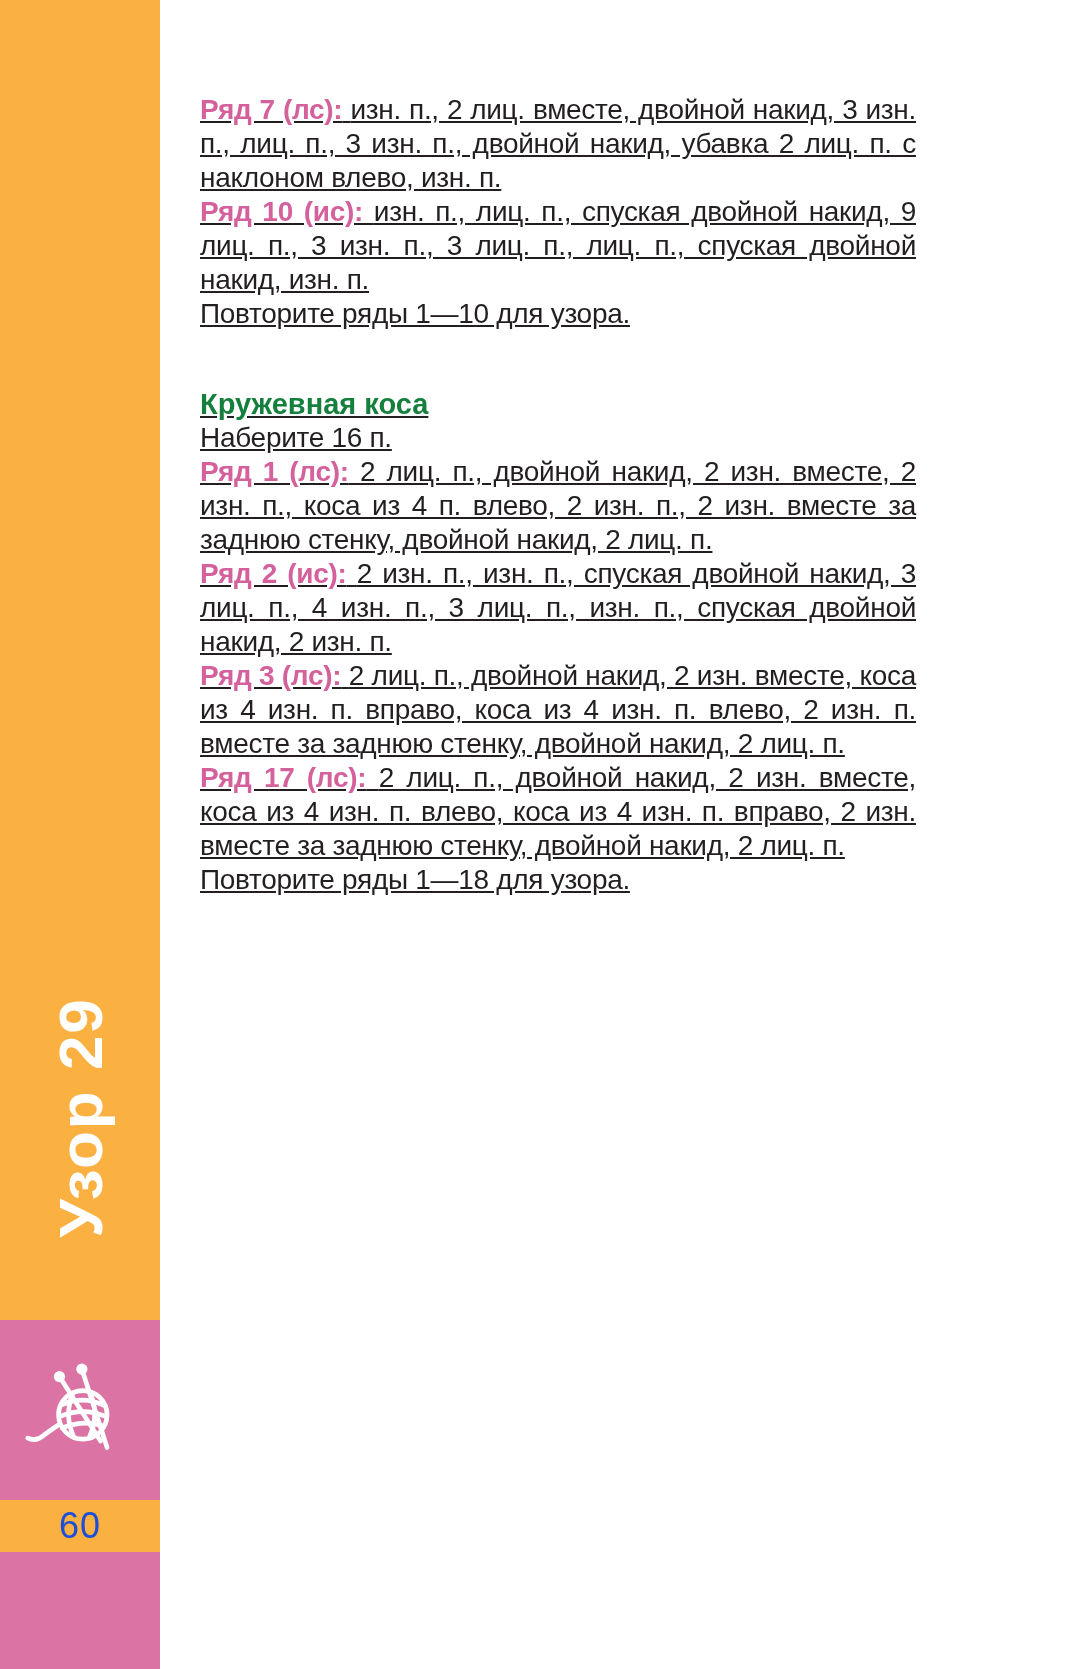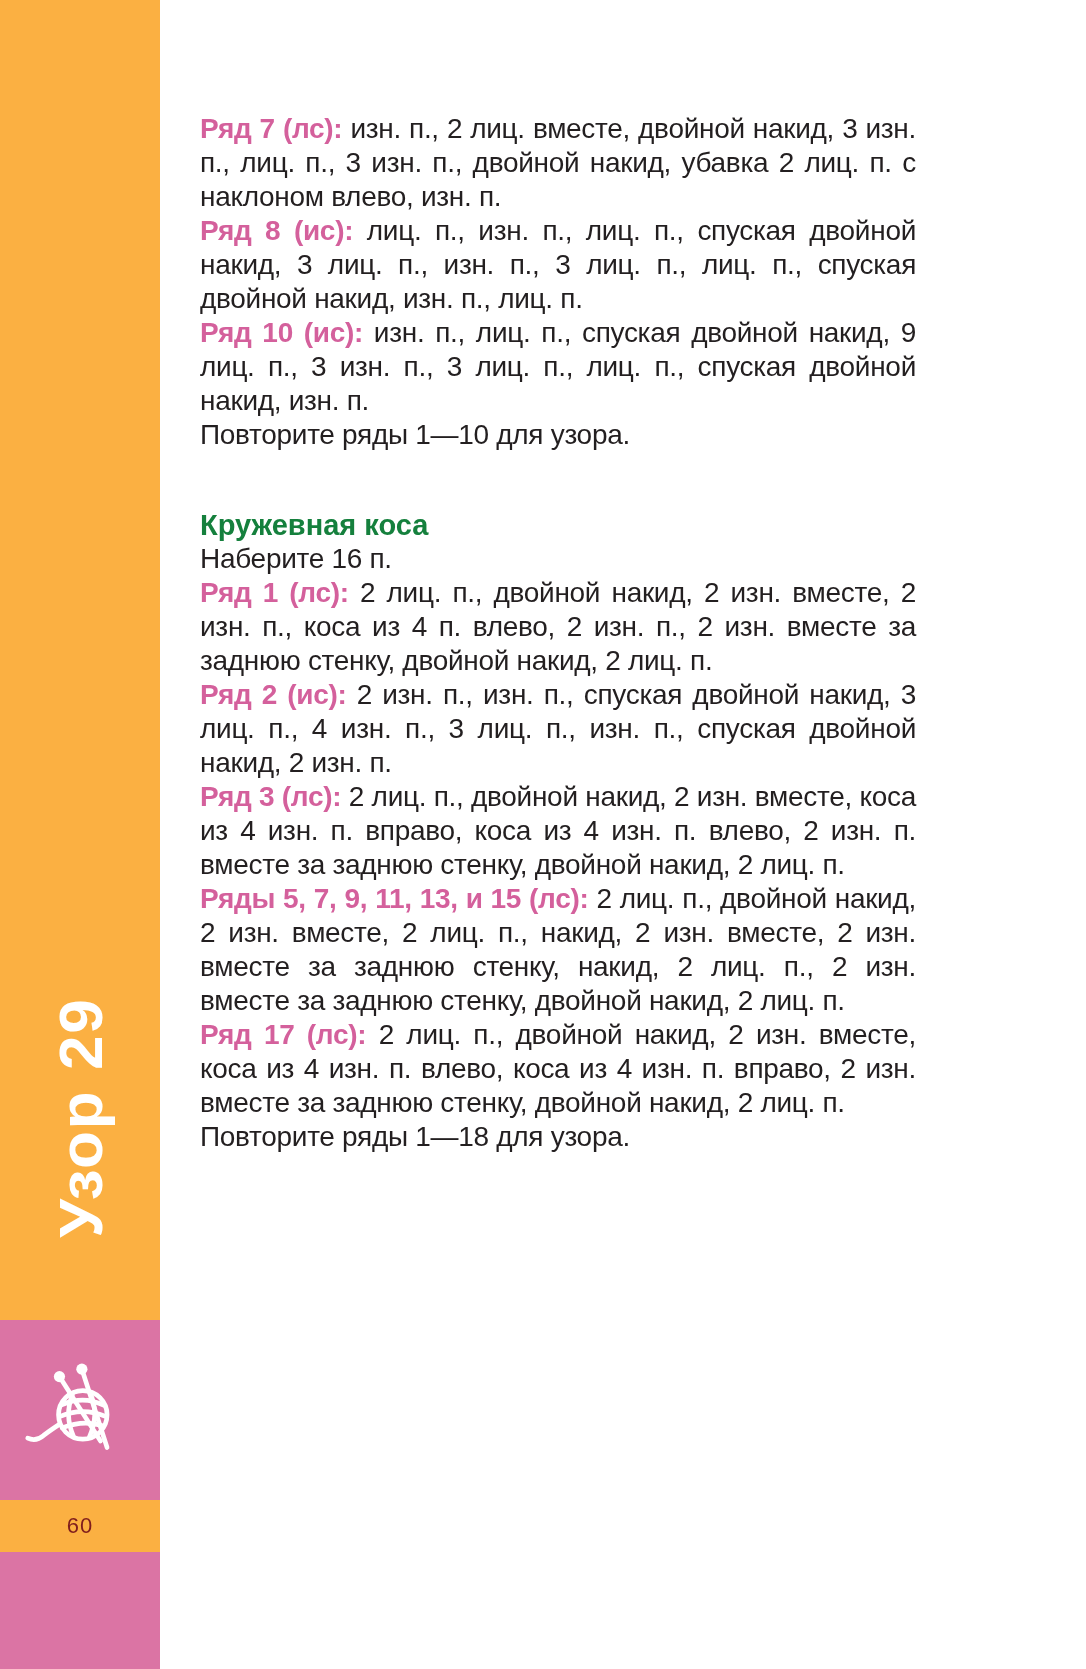--- a/index.html
+++ b/index.html
@@ -7,29 +7,29 @@
     width:1086px;height:1669px;position:relative;background:#ffffff;
     font-family:"Liberation Sans","DejaVu Sans",sans-serif;
     color:#231F20;overflow:hidden;
   }
   
   .sidebar{position:absolute;left:0;top:0;width:160px;height:1669px;}
   .sidebar .yellow-top{position:absolute;left:0;top:0;width:160px;height:1320px;background:#FBB042;}
   .sidebar .pink-bottom{position:absolute;left:0;top:1320px;width:160px;height:349px;background:#DB74A4;}
   .sidebar .yellow-strip{position:absolute;left:0;top:1500px;width:160px;height:52px;background:#FBB042;
     display:flex;align-items:center;justify-content:center;}
-  .page-number{color:#7f1d1d;font-size:22px;letter-spacing:1px;}
+  .page-number{color:#1d4ed8;font-size:36px;letter-spacing:1px;}
   .vlabel-wrap{position:absolute;left:0;top:925px;width:160px;height:385px;
     display:flex;align-items:center;justify-content:center;}
   .vlabel{transform:rotate(-90deg);white-space:nowrap;color:#ffffff;
     font-size:62px;font-weight:bold;letter-spacing:2px;}
   .icon-wrap{position:absolute;left:0;top:1345px;width:160px;height:135px;
     display:flex;align-items:center;justify-content:center;}
   
-  .main{position:absolute;left:200px;top:112px;width:716px;}
+  .main{position:absolute;left:200px;top:93px;width:716px;text-decoration:underline;}
   .para{margin:0;font-size:28px;line-height:34px;text-align:justify;
     letter-spacing:-0.3px;color:#231F20;}
   .row-label{font-weight:bold;color:#D4609C;}
   .section-heading{margin:56px 0 0 0;font-size:29px;line-height:34px;
     font-weight:bold;color:#15803d;}
 </style>
 </head>
 <body>
 
 <div class="sidebar">
@@ -62,38 +62,36 @@
 
   <div class="yellow-strip">
     <span class="page-number">60</span>
   </div>
 </div>
 
 <div class="main">
 
   <p class="para"><span class="row-label">Ряд 7 (лс):</span> <span class="row-text">изн. п., 2 лиц. вместе, двойной накид, 3 изн. п., лиц. п., 3 изн. п., двойной накид, убавка 2 лиц. п. с наклоном влево, изн. п.</span></p>
 
-  <p class="para"><span class="row-label">Ряд 8 (ис):</span> <span class="row-text">лиц. п., изн. п., лиц. п., спуская двойной накид, 3 лиц. п., изн. п., 3 лиц. п., лиц. п., спуская двойной накид, изн. п., лиц. п.</span></p>
 
 
   <p class="para"><span class="row-label">Ряд 10 (ис):</span> <span class="row-text">изн. п., лиц. п., спуская двойной накид, 9 лиц. п., 3 изн. п., 3 лиц. п., лиц. п., спуская двойной накид, изн. п.</span></p>
 
   <p class="para">Повторите ряды 1—10 для узора.</p>
 
   <h3 class="section-heading">Кружевная коса</h3>
 
   <p class="para">Наберите 16 п.</p>
 
   <p class="para"><span class="row-label">Ряд 1 (лс):</span> <span class="row-text">2 лиц. п., двойной накид, 2 изн. вместе, 2 изн. п., коса из 4 п. влево, 2 изн. п., 2 изн. вместе за заднюю стенку, двойной накид, 2 лиц. п.</span></p>
 
   <p class="para"><span class="row-label">Ряд 2 (ис):</span> <span class="row-text">2 изн. п., изн. п., спуская двойной накид, 3 лиц. п., 4 изн. п., 3 лиц. п., изн. п., спуская двойной накид, 2 изн. п.</span></p>
 
   <p class="para"><span class="row-label">Ряд 3 (лс):</span> <span class="row-text">2 лиц. п., двойной накид, 2 изн. вместе, коса из 4 изн. п. вправо, коса из 4 изн. п. влево, 2 изн. п. вместе за заднюю стенку, двойной накид, 2 лиц. п.</span></p>
 
 
-  <p class="para"><span class="row-label">Ряды 5, 7, 9, 11, 13, и 15 (лс):</span> <span class="row-text">2 лиц. п., двойной накид, 2 изн. вместе, 2 лиц. п., накид, 2 изн. вместе, 2 изн. вместе за заднюю стенку, накид, 2 лиц. п., 2 изн. вместе за заднюю стенку, двойной накид, 2 лиц. п.</span></p>
 
   <p class="para"><span class="row-label">Ряд 17 (лс):</span> <span class="row-text">2 лиц. п., двойной накид, 2 изн. вместе, коса из 4 изн. п. влево, коса из 4 изн. п. вправо, 2 изн. вместе за заднюю стенку, двойной накид, 2 лиц. п.</span></p>
 
 
   <p class="para">Повторите ряды 1—18 для узора.</p>
 
 </div>
 
 </body></html>

